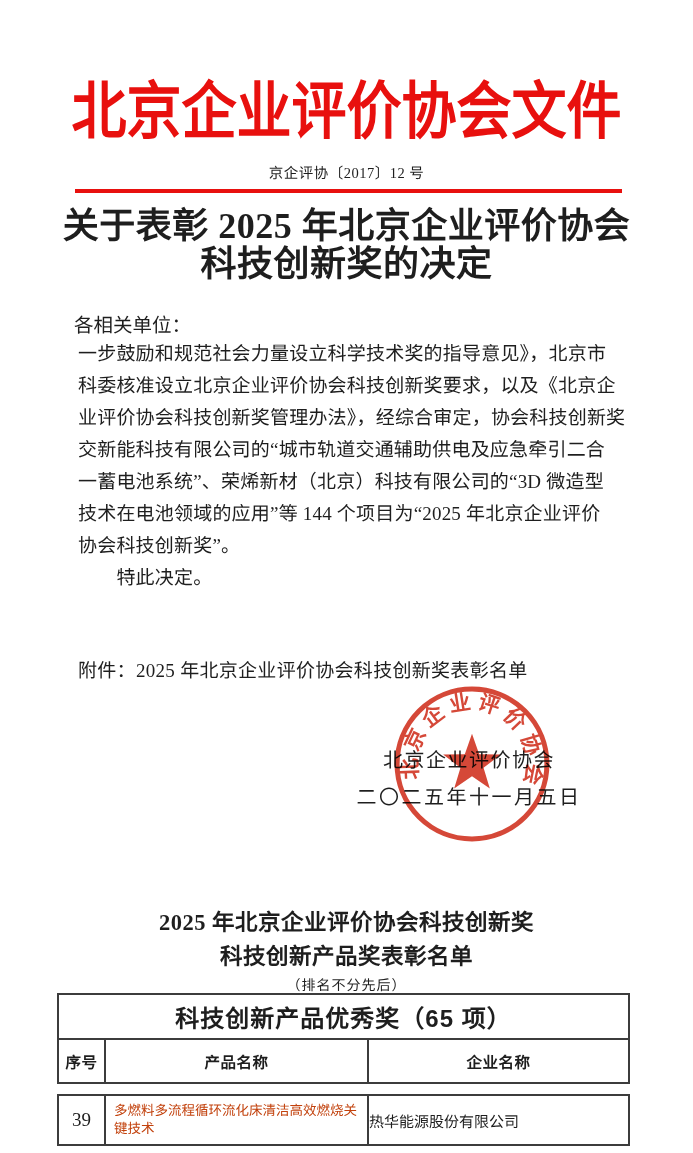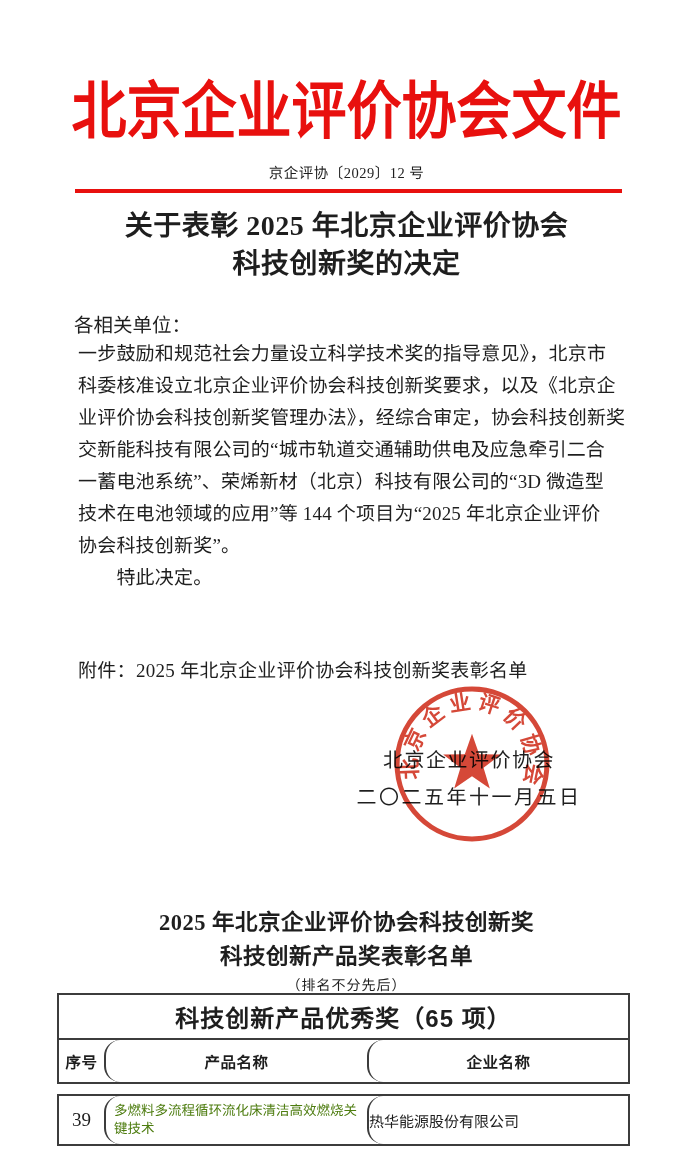--- a/index.html
+++ b/index.html
@@ -25,21 +25,21 @@
   
   .letterhead{
     top:60px;font-size:55px;font-weight:bold;color:var(--doc-red);
     letter-spacing:0px;transform:scaleY(1.14);transform-origin:50% 0;
     white-space:nowrap;
   }
   .doc-number{top:161px;font-size:14.5px;letter-spacing:.5px;}
   .red-rule{top:189px;left:75px;width:547px;height:4px;background:var(--doc-red);}
 
   
-  .decision-title{top:207px;font-size:28px;font-weight:bold;line-height:38px;letter-spacing:.5px;}
+  .decision-title{top:207px;font-size:36px;font-weight:bold;line-height:38px;letter-spacing:.5px;}
 
   
   .salutation{top:309px;left:74px;font-size:19.5px;}
   .body-text{top:338px;left:78px;width:552px;}
   .bline{height:32px;line-height:32px;font-size:19px;letter-spacing:.2px;white-space:nowrap;}
 
   .attachment{top:655px;left:78px;font-size:19px;letter-spacing:.3px;}
 
   
   .sig-org{top:744px;left:469px;transform:translateX(-50%);font-size:20px;letter-spacing:1.5px;white-space:nowrap;}
@@ -61,36 +61,36 @@
   .award-banner{
     height:43px;display:flex;align-items:center;justify-content:center;
     font-size:24px;font-weight:bold;letter-spacing:1px;
     border-bottom:2px solid var(--table-border);
   }
   .cols{display:grid;grid-template-columns:45px 263px 1fr;}
   .hcell{
     height:42px;display:flex;align-items:center;justify-content:center;
     font-size:15.5px;font-weight:bold;letter-spacing:.5px;
   }
-  .cols > .cell + .cell, .cols > .hcell + .hcell{border-left:2px solid var(--table-border);border-radius:16px;}
+  .cols > .cell + .cell, .cols > .hcell + .hcell{border-left:2px solid var(--table-border);}
 
   .tbl-row{top:1094px;}
   .tbl-row .cols{min-height:48px;}
   .cell{display:flex;align-items:center;box-sizing:border-box;font-family:"Liberation Serif","DejaVu Serif",serif;}
   .cell-no{justify-content:center;font-size:19px;}
-  .cell-product{font-size:13.5px;line-height:18px;padding:5px 8px;color:#4d7c0f;}
+  .cell-product{font-size:13.5px;line-height:18px;padding:5px 8px;color:#c2410c;}
   .cell-company{font-size:15px;}
 </style>
 </head>
 <body>
 
 <div class="page">
 
   <div class="abs centered letterhead">北京企业评价协会文件</div>
-  <div class="abs centered doc-number">京企评协〔2029〕12 号</div>
+  <div class="abs centered doc-number">京企评协〔2017〕12 号</div>
   <div class="abs red-rule"></div>
 
   <div class="abs centered decision-title">
     <div>关于表彰 2025 年北京企业评价协会</div>
     <div>科技创新奖的决定</div>
   </div>
 
   <div class="abs salutation">各相关单位：</div>
 
   <div class="abs body-text">

